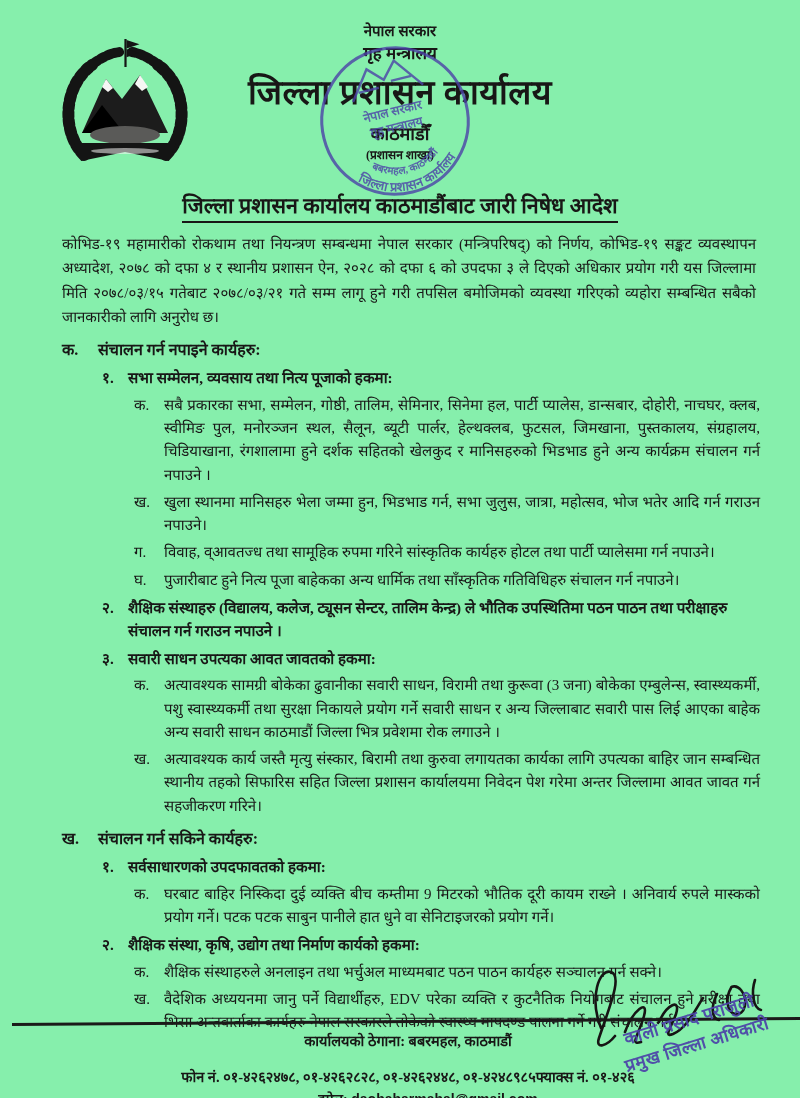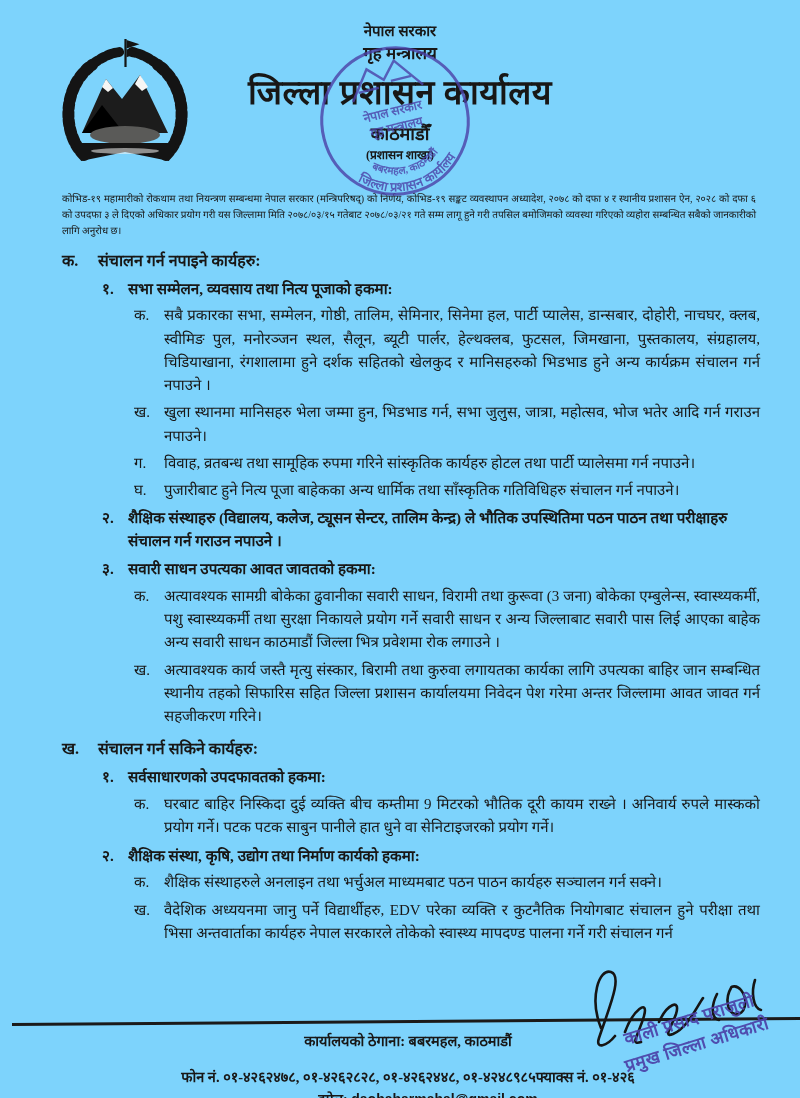--- a/index.html
+++ b/index.html
@@ -1,37 +1,37 @@
 <!DOCTYPE html>
 <html><head>
 <meta charset="utf-8">
 <style>
   html,body{margin:0;padding:0;}
   body{background:#e9e9e7;}
   .page{
     width:800px;height:1098px;position:relative;margin:0 auto;
-    background:#7dd3fc;overflow:hidden;
+    background:#86efac;overflow:hidden;
     font-family:"Liberation Serif","DejaVu Serif",serif;
     color:#181716;
   }
   
   .letterhead{position:relative;height:182px;}
   .emblem{position:absolute;left:50px;top:34px;width:150px;height:152px;}
   .head-text{text-align:center;padding-top:20px;position:relative;z-index:2;}
   .gov-line{font-size:15px;font-weight:700;}
   .ministry-line{font-size:17px;font-weight:700;margin-top:1px;}
   .office-line{font-size:34px;font-weight:700;margin-top:4px;letter-spacing:.5px;}
   .district-line{font-size:18px;font-weight:700;margin-top:7px;}
   .branch-line{font-size:12px;font-weight:700;margin-top:1px;}
   .stamp-top{position:absolute;left:296px;top:26px;width:198px;height:190px;opacity:.8;z-index:3;pointer-events:none;}
   
   .doc-title{text-align:center;margin-top:8px;font-size:21.5px;font-weight:700;}
   .doc-title span{display:inline-block;border-bottom:2.5px solid #181716;padding-bottom:2px;}
   
-  .intro{margin:9px 44px 0 62px;font-size:10px;line-height:1.62;text-align:justify;}
+  .intro{margin:9px 44px 0 62px;font-size:15px;line-height:1.62;text-align:justify;}
   .li{display:grid;}
   .l0{grid-template-columns:36px 1fr;margin:9px 44px 2px 62px;font-weight:700;font-size:16px;line-height:1.5;}
   .l1{grid-template-columns:26px 1fr;margin:5px 44px 2px 102px;font-weight:700;font-size:15.2px;line-height:1.5;}
   .l2{grid-template-columns:30px 1fr;margin:4px 40px 2px 134px;font-size:15px;line-height:1.55;text-align:justify;font-weight:400;}
   .marker{text-align:left;}
   
   .sig{position:absolute;right:14px;top:958px;width:215px;height:96px;z-index:4;}
   .cdo-stamp{
     position:absolute;right:-18px;top:1006px;width:250px;z-index:5;
     transform:rotate(-17deg);
@@ -100,20 +100,23 @@
         <text font-size="13.5" font-weight="bold">
           <textPath href="#arcLow" startOffset="50%" text-anchor="middle">जिल्ला प्रशासन कार्यालय</textPath>
         </text>
         <text font-size="11" font-weight="bold">
           <textPath href="#arcLow2" startOffset="50%" text-anchor="middle">बबरमहल, काठमाडौं</textPath>
         </text>
       </g>
     </svg>
   </div>
 
+  <div class="doc-title">
+    <span>जिल्ला प्रशासन कार्यालय काठमाडौंबाट जारी निषेध आदेश</span>
+  </div>
 
   <p class="intro">कोभिड-१९ महामारीको रोकथाम तथा नियन्त्रण सम्बन्धमा नेपाल सरकार (मन्त्रिपरिषद्) को निर्णय, कोभिड-१९ सङ्कट व्यवस्थापन अध्यादेश, २०७८ को दफा ४ र स्थानीय प्रशासन ऐन, २०२८ को दफा ६ को उपदफा ३ ले दिएको अधिकार प्रयोग गरी यस जिल्लामा मिति २०७८/०३/१५ गतेबाट २०७८/०३/२१ गते सम्म लागू हुने गरी तपसिल बमोजिमको व्यवस्था गरिएको व्यहोरा सम्बन्धित सबैको जानकारीको लागि अनुरोध छ।</p>
 
   <div>
     <div class="li l0">
       <span class="marker">क.</span>
       <span>संचालन गर्न नपाइने कार्यहरु:</span>
     </div>
 
     <div class="li l1">
@@ -123,21 +126,21 @@
     <div class="li l2">
       <span class="marker">क.</span>
       <span>सबै प्रकारका सभा, सम्मेलन, गोष्ठी, तालिम, सेमिनार, सिनेमा हल, पार्टी प्यालेस, डान्सबार, दोहोरी, नाचघर, क्लब, स्वीमिङ पुल, मनोरञ्जन स्थल, सैलून, ब्यूटी पार्लर, हेल्थक्लब, फुटसल, जिमखाना, पुस्तकालय, संग्रहालय, चिडियाखाना, रंगशालामा हुने दर्शक सहितको खेलकुद र मानिसहरुको भिडभाड हुने अन्य कार्यक्रम संचालन गर्न नपाउने ।</span>
     </div>
     <div class="li l2">
       <span class="marker">ख.</span>
       <span>खुला स्थानमा मानिसहरु भेला जम्मा हुन, भिडभाड गर्न, सभा जुलुस, जात्रा, महोत्सव, भोज भतेर आदि गर्न गराउन नपाउने।</span>
     </div>
     <div class="li l2">
       <span class="marker">ग.</span>
-      <span>विवाह, व्रतबन्ध तथा सामूहिक रुपमा गरिने सांस्कृतिक कार्यहरु होटल तथा पार्टी प्यालेसमा गर्न नपाउने।</span>
+      <span>विवाह, व्आवतज्ध तथा सामूहिक रुपमा गरिने सांस्कृतिक कार्यहरु होटल तथा पार्टी प्यालेसमा गर्न नपाउने।</span>
     </div>
     <div class="li l2">
       <span class="marker">घ.</span>
       <span>पुजारीबाट हुने नित्य पूजा बाहेकका अन्य धार्मिक तथा साँस्कृतिक गतिविधिहरु संचालन गर्न नपाउने।</span>
     </div>
 
     <div class="li l1">
       <span class="marker">२.</span>
       <span>शैक्षिक संस्थाहरु (विद्यालय, कलेज, ट्यूसन सेन्टर, तालिम केन्द्र) ले भौतिक उपस्थितिमा पठन पाठन  तथा परीक्षाहरु संचालन गर्न गराउन नपाउने ।</span>
     </div>

